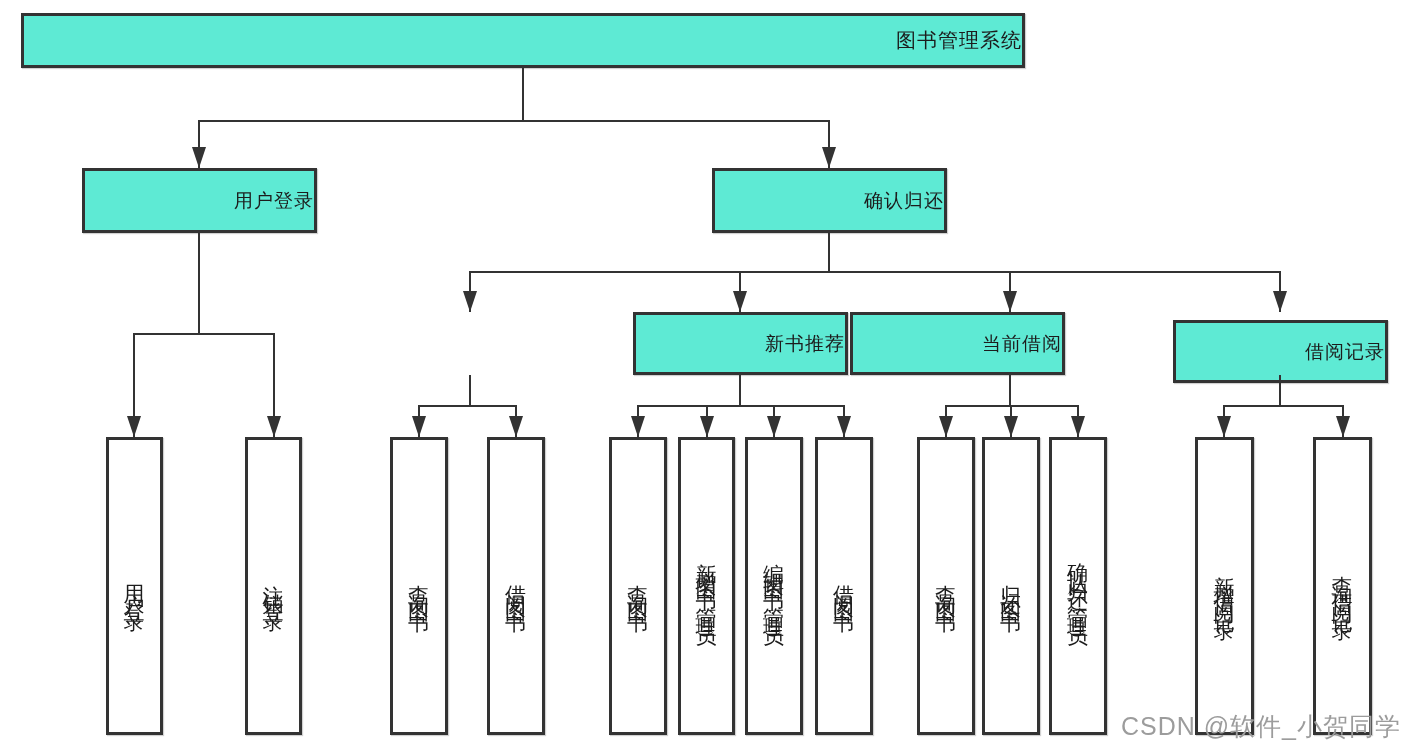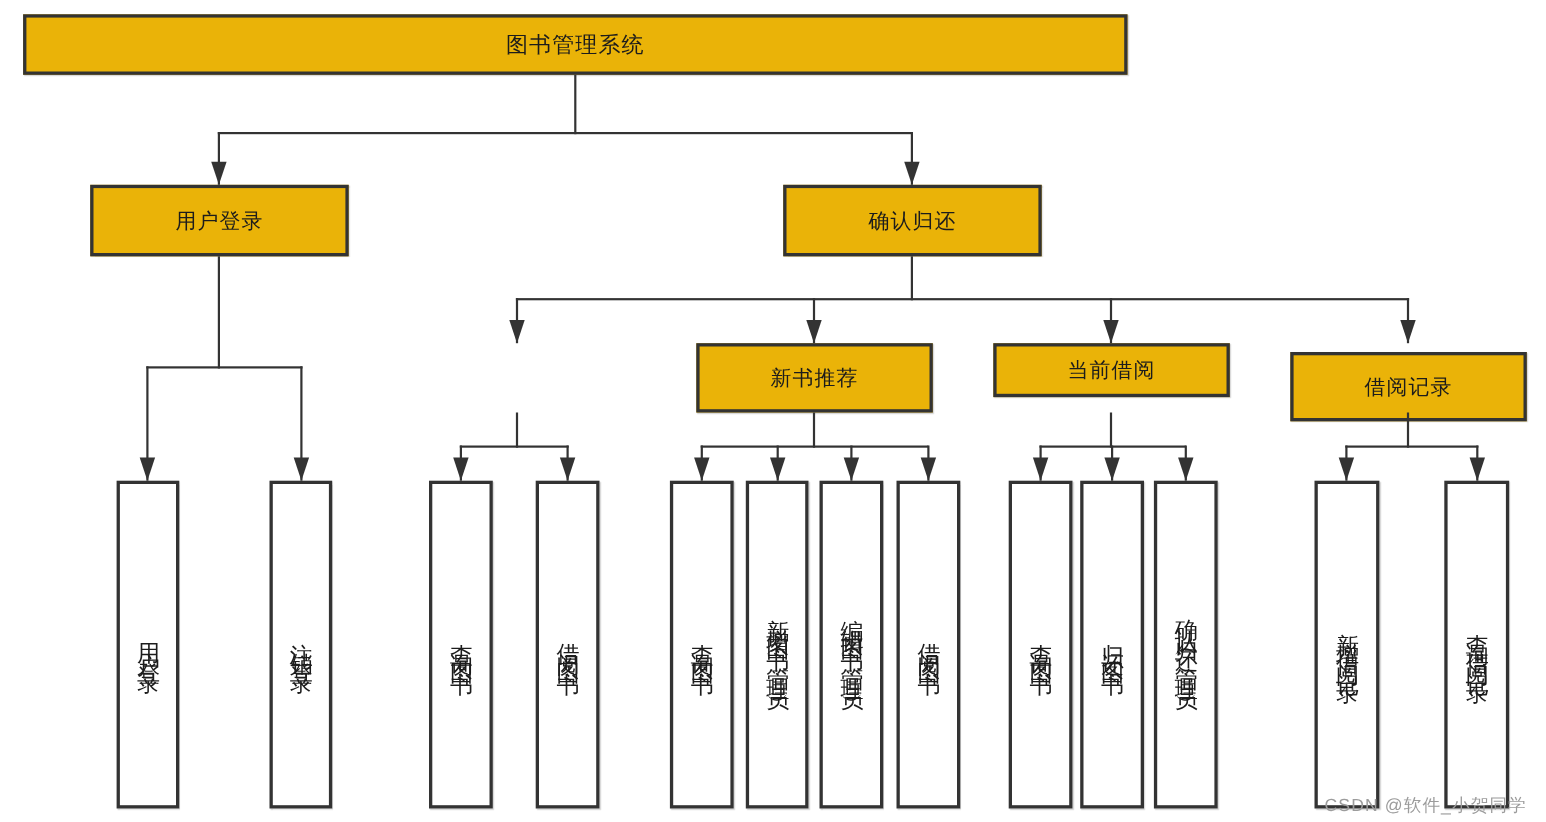--- a/index.html
+++ b/index.html
@@ -8,21 +8,21 @@
     --wm:#9c9c9c;
     --bg:#ffffff;
   }
   html,body{margin:0;padding:0;background:var(--bg);}
   .canvas{
     position:relative;width:1405px;height:747px;background:var(--bg);
     font-family:"Liberation Sans", sans-serif;color:var(--text);overflow:hidden;
   }
   .node{
     position:absolute;box-sizing:border-box;border:3px solid var(--line);
-    background:#eab308;display:flex;align-items:center;justify-content:center;
+    background:#5eead4;display:flex;align-items:center;justify-content:flex-end;
     box-shadow:1px 1px 1px rgba(0,0,0,0.18);
   }
   .node .lbl{font-size:19px;letter-spacing:1px;white-space:nowrap;}
   .root .lbl{font-size:20px;}
   .vnode{
     position:absolute;box-sizing:border-box;border:3px solid var(--line);
     background:#fff;display:flex;align-items:center;justify-content:center;
     top:437px;height:298px;box-shadow:1px 1px 1px rgba(0,0,0,0.18);
   }
   .vnode .lbl{
@@ -30,21 +30,21 @@
     font-size:21px;letter-spacing:9px;line-height:1;
   }
   .hline{position:absolute;height:2px;background:var(--line);}
   .vline{position:absolute;width:2px;background:var(--line);}
   .arrow{
     position:absolute;width:0;height:0;
     border-left:7px solid transparent;border-right:7px solid transparent;
     border-top:21px solid var(--line);
   }
   .watermark{
-    position:absolute;right:17px;bottom:4px;font-size:16px;
+    position:absolute;right:4px;bottom:4px;font-size:25px;
     color:var(--wm);letter-spacing:1px;white-space:nowrap;margin-top:39px;
   }
 </style>
 </head>
 <body>
 
 <div class="canvas">
 
   <div class="node root" style="left:21px;top:13px;width:1004px;height:55px">
     <span class="lbl">图书管理系统</span>
@@ -53,21 +53,21 @@
   <div class="node" style="left:82px;top:168px;width:235px;height:65px">
     <span class="lbl">用户登录</span>
   </div>
   <div class="node" style="left:712px;top:168px;width:235px;height:65px">
     <span class="lbl">确认归还</span>
   </div>
 
   <div class="node" style="left:633px;top:312px;width:215px;height:63px">
     <span class="lbl">新书推荐</span>
   </div>
-  <div class="node" style="left:903px;top:312px;width:215px;height:49px">
+  <div class="node" style="left:850px;top:312px;width:215px;height:63px">
     <span class="lbl">当前借阅</span>
   </div>
   <div class="node" style="left:1173px;top:320px;width:215px;height:63px">
     <span class="lbl">借阅记录</span>
   </div>
 
   <div class="vnode" style="left:106px;width:57px">
     <span class="lbl">用户登录</span>
   </div>
   <div class="vnode" style="left:245px;width:57px">

